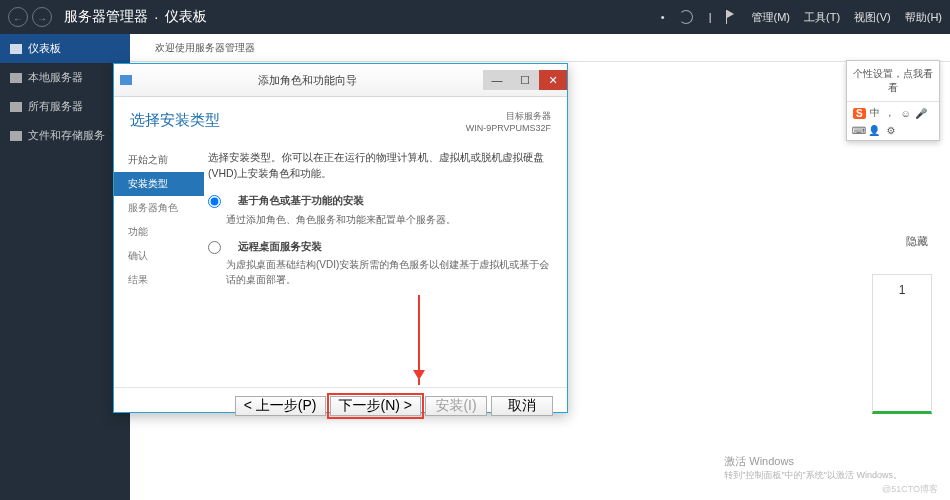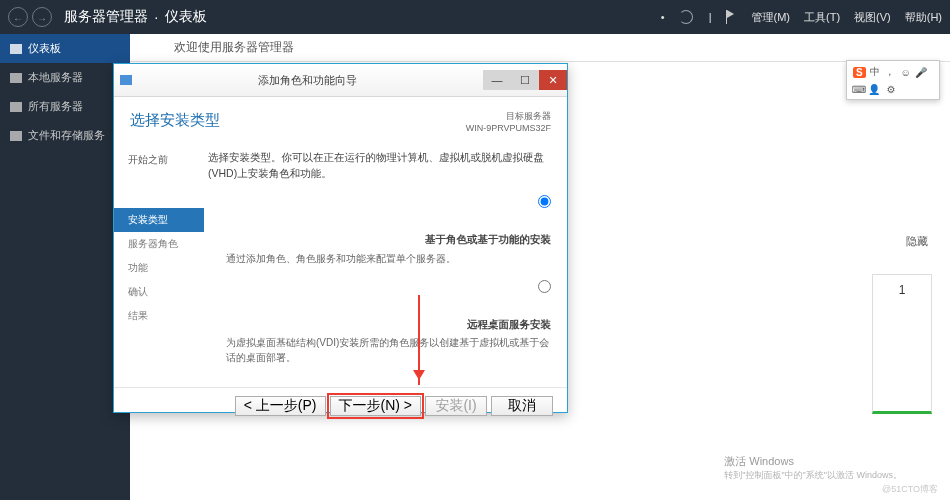--- a/index.html
+++ b/index.html
@@ -11,45 +11,45 @@
 .menu-right span { color:#e0e0e0; }
 .refresh-ico { width:14px; height:14px; border:1.5px solid #9aa4ae; border-radius:50%; border-left-color:transparent; display:inline-block; margin-right:2px; }
 .flag-ico { display:inline-block; width:12px; height:14px; border-left:1.5px solid #c8c8c8; position:relative; }
 .flag-ico::after { content:""; position:absolute; top:0; left:0; border-style:solid; border-width:4px 6px 4px 0; border-color:#c8c8c8 transparent transparent transparent; transform:rotate(0); width:0; height:0; border-width:4px 0 4px 7px; border-color:transparent transparent transparent #c8c8c8; }
 .main { display:flex; height:calc(100% - 34px); }
 .sidebar { width:130px; background:#232e3a; color:#c8c8c8; font-size:11px; }
 .side-item { padding:7px 10px; display:flex; align-items:center; gap:6px; }
 .side-item.active { background:#1a4f8b; color:#fff; }
 .side-icon { width:12px; height:10px; background:currentColor; opacity:0.8; display:inline-block; }
 .content { flex:1; background:#fff; position:relative; }
-.welcome-tab { height:28px; display:flex; align-items:center; padding-left:44px; font-size:12px; color:#555; border-bottom:1px solid #e0e0e0; }
+.welcome-tab { height:28px; display:flex; align-items:center; padding-left:25px; font-size:10px; color:#555; border-bottom:1px solid #e0e0e0; }
 .tiles { position:absolute; right:18px; top:240px; display:flex; flex-direction:column; align-items:flex-end; }
 .tile { width:60px; height:140px; border:1px solid #ddd; border-bottom:3px solid #2cb23c; display:flex; align-items:flex-start; justify-content:center; padding-top:8px; font-size:12px; }
 .hidden-link { position:absolute; right:22px; top:200px; font-size:11px; color:#555; }
 .dialog { position:absolute; left:113px; top:63px; width:455px; height:350px; border:1px solid #2aa1d3; background:#fff; box-shadow:0 4px 12px rgba(0,0,0,0.25); }
 .dlg-titlebar { height:33px; background:linear-gradient(#fff,#f2f2f2); border-bottom:1px solid #d8d8d8; display:flex; align-items:center; padding:0 0 0 6px; font-size:11px; }
 .dlg-title { flex:1; text-align:center; color:#444; }
 .dlg-icon { width:12px; height:10px; background:#4a90d9; display:inline-block; }
 .dlg-ctrls { display:flex; }
 .dlg-btn { width:28px; height:20px; display:flex; align-items:center; justify-content:center; font-size:11px; font-family:Arial; }
 .dlg-btn.min,.dlg-btn.max { background:#d6d6d6; }
 .dlg-btn.close { background:#c84031; color:#fff; }
 .dlg-body { display:flex; height:calc(100% - 22px); }
 .dlg-body-inner { display:flex; flex-direction:column; width:100%; }
 .dlg-header { padding:14px 16px 10px 16px; display:flex; justify-content:space-between; align-items:flex-start; }
 .dlg-heading { font-size:15px; color:#1f6fb0; font-weight:400; }
 .dlg-target { text-align:right; font-size:9px; color:#6a6a6a; line-height:1.3; }
 .dlg-main { flex:1; display:flex; }
 .wiz-nav { width:90px; padding-top:4px; font-size:10px; }
 .wiz-step { padding:5px 8px 5px 14px; color:#7a7a7a; }
-.wiz-step.current { background:#2675b7; color:#fff;margin-top:36px; }
+.wiz-step.current { background:#2675b7; color:#fff; }
 .wiz-step.done { color:#555; }
 .wiz-content { flex:1; padding:6px 16px 0 4px; font-size:10.5px; color:#454545; line-height:1.5; }
 .wiz-desc { margin-bottom:11px; }
-.radio-row { display:flex; align-items:flex-end; gap:24px; margin-bottom:3px;flex-direction:column; }
+.radio-row { display:flex; align-items:flex-start; gap:17px; margin-bottom:3px; }
 .radio-row input { margin-top:2px; }
 .radio-label { font-weight:bold; font-size:10.5px; }
 .radio-sub { margin-left:18px; color:#666; font-size:10px; margin-bottom:12px; }
 .dlg-footer { height:36px; border-top:1px solid #e5e5e5; display:flex; align-items:center; justify-content:flex-end; gap:4px; padding-right:14px; }
 .wbtn { min-width:62px; height:20px; font-size:14px; background:linear-gradient(#fdfdfd,#ececec); border:1px solid #adadad; padding:0 8px; cursor:pointer; }
 .wbtn:disabled { color:#a0a0a0; }
 .wbtn.highlight { outline:2px solid #ed3b2f; outline-offset:1px; }
 .red-arrow { position:absolute; left:418px; top:295px; width:2px; height:90px; background:#ed3b2f; pointer-events:none; }
 .red-arrow::after { content:""; position:absolute; bottom:-1px; left:-5px; border:6px solid transparent; border-top:10px solid #ed3b2f; }
 .floater { position:absolute; right:10px; top:60px; width:94px; border:1px solid #c8c8c8; box-shadow:0 2px 6px rgba(0,0,0,0.2); background:#fff; font-size:10px; }
@@ -169,20 +169,21 @@
         <button class="wbtn" disabled="">安装(I)</button>
         <button class="wbtn">取消</button>
       </div>
     </div>
   </div>
 </div>
 
 <div class="red-arrow"></div>
 
 <div class="floater">
+  <div class="floater-head">个性设置，点我看看</div>
   <div class="floater-row">
     <span class="sogou">S</span>
     <span>中</span>
     <span class="mini-ico">，</span>
     <span class="mini-ico">☺</span>
     <span class="mini-ico">🎤</span>
     <span class="mini-ico">⌨</span>
     <span class="mini-ico">👤</span>
     <span class="mini-ico">⚙</span>
   </div>

